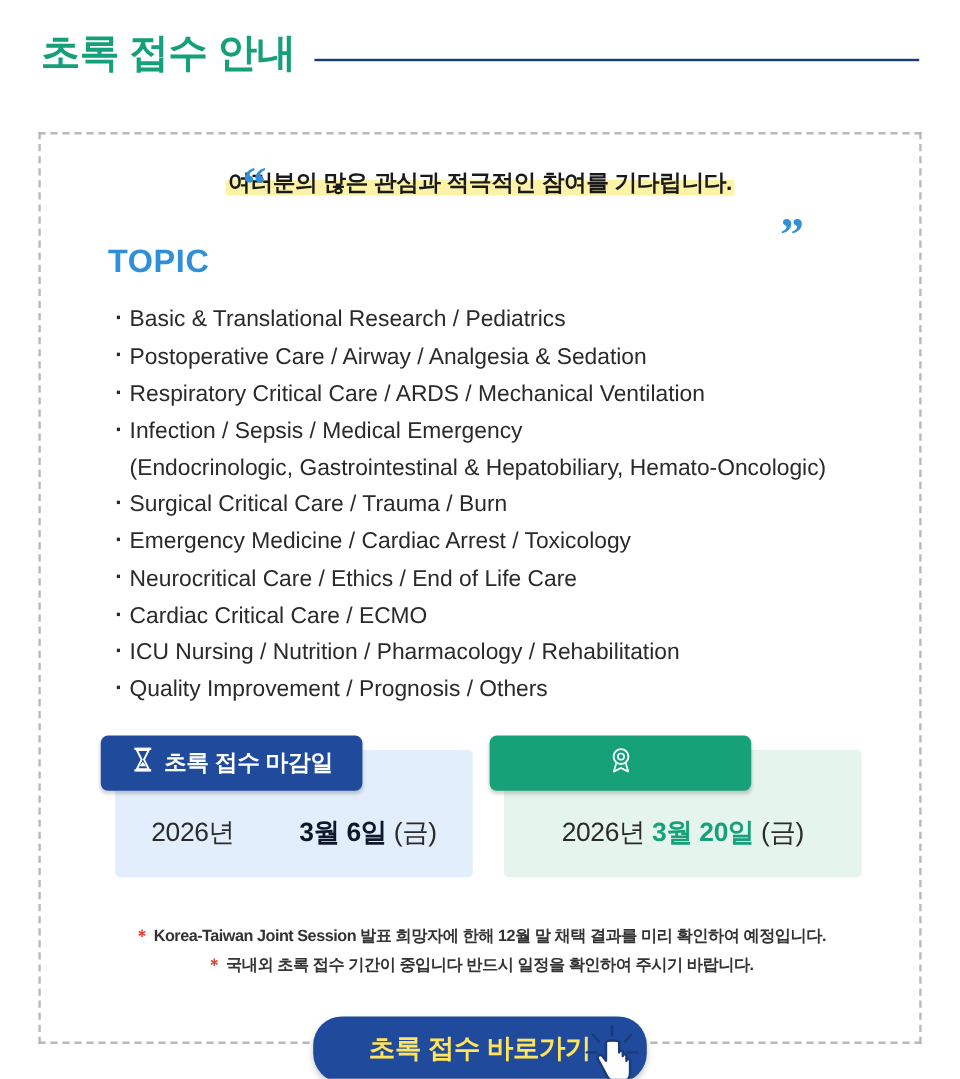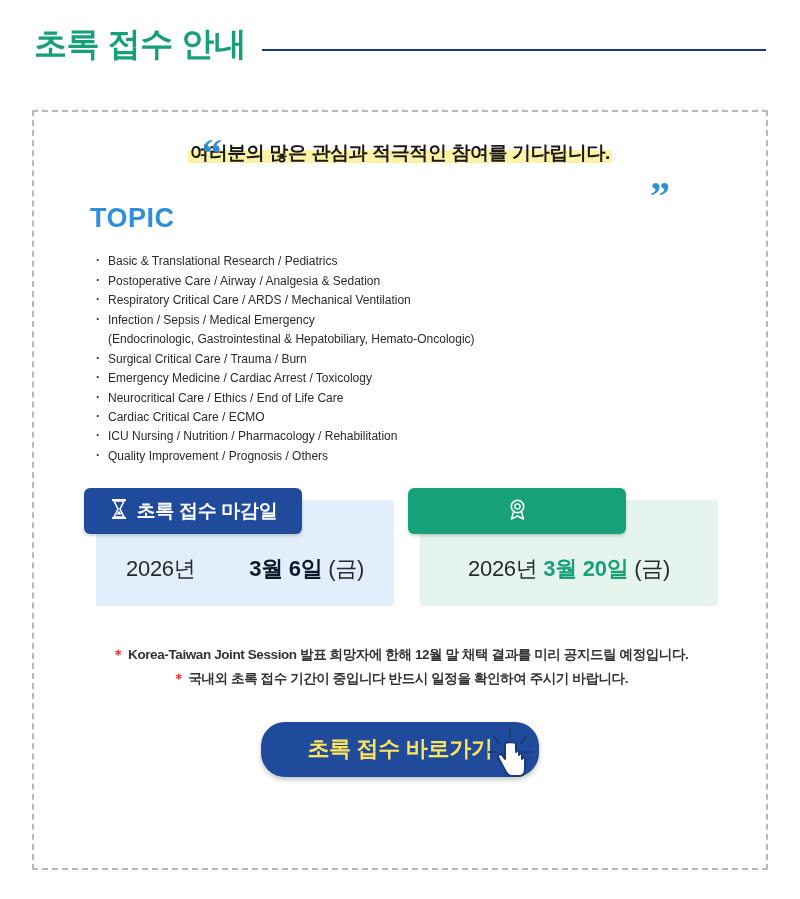--- a/index.html
+++ b/index.html
@@ -86,21 +86,21 @@
     font-weight: bold;
     color: #2f8fd8;
     letter-spacing: 0.5px;
   }
   .topic-list {
     list-style: none;
     margin: 18px 0 0 0;
     padding: 0 0 0 62px;
   }
   .topic-list li {
-    font-size: 12px;
+    font-size: 19px;
     color: #2a2a2a;
     line-height: 1.62;
     position: relative;
     padding-left: 12px;
   }
   .topic-list li::before {
     content: "·";
     position: absolute;
     left: 0;
     top: -1px;
@@ -266,21 +266,21 @@
       <div class="date-value">
         <span>2026년 </span><span class="accent-green">3월 20일</span><span> (금)</span>
       </div>
     </div>
 
   </div>
 
   <div class="notes">
     <p>
       <span class="star">＊</span>
-      <span>Korea-Taiwan Joint Session 발표 희망자에 한해 12월 말 채택 결과를 미리 공지드릴 예정입니다.</span>
+      <span>Korea-Taiwan Joint Session 발표 희망자에 한해 12월 말 채택 결과를 미리 확인하여 예정입니다.</span>
     </p>
     <p>
       <span class="star">＊</span>
       <span>국내외 초록 접수 기간이 중입니다 반드시 일정을 확인하여 주시기 바랍니다.</span>
     </p>
   </div>
 
   <div class="cta-wrap">
     <button class="cta-button">초록 접수 바로가기</button>
     <span class="cursor-icon">

